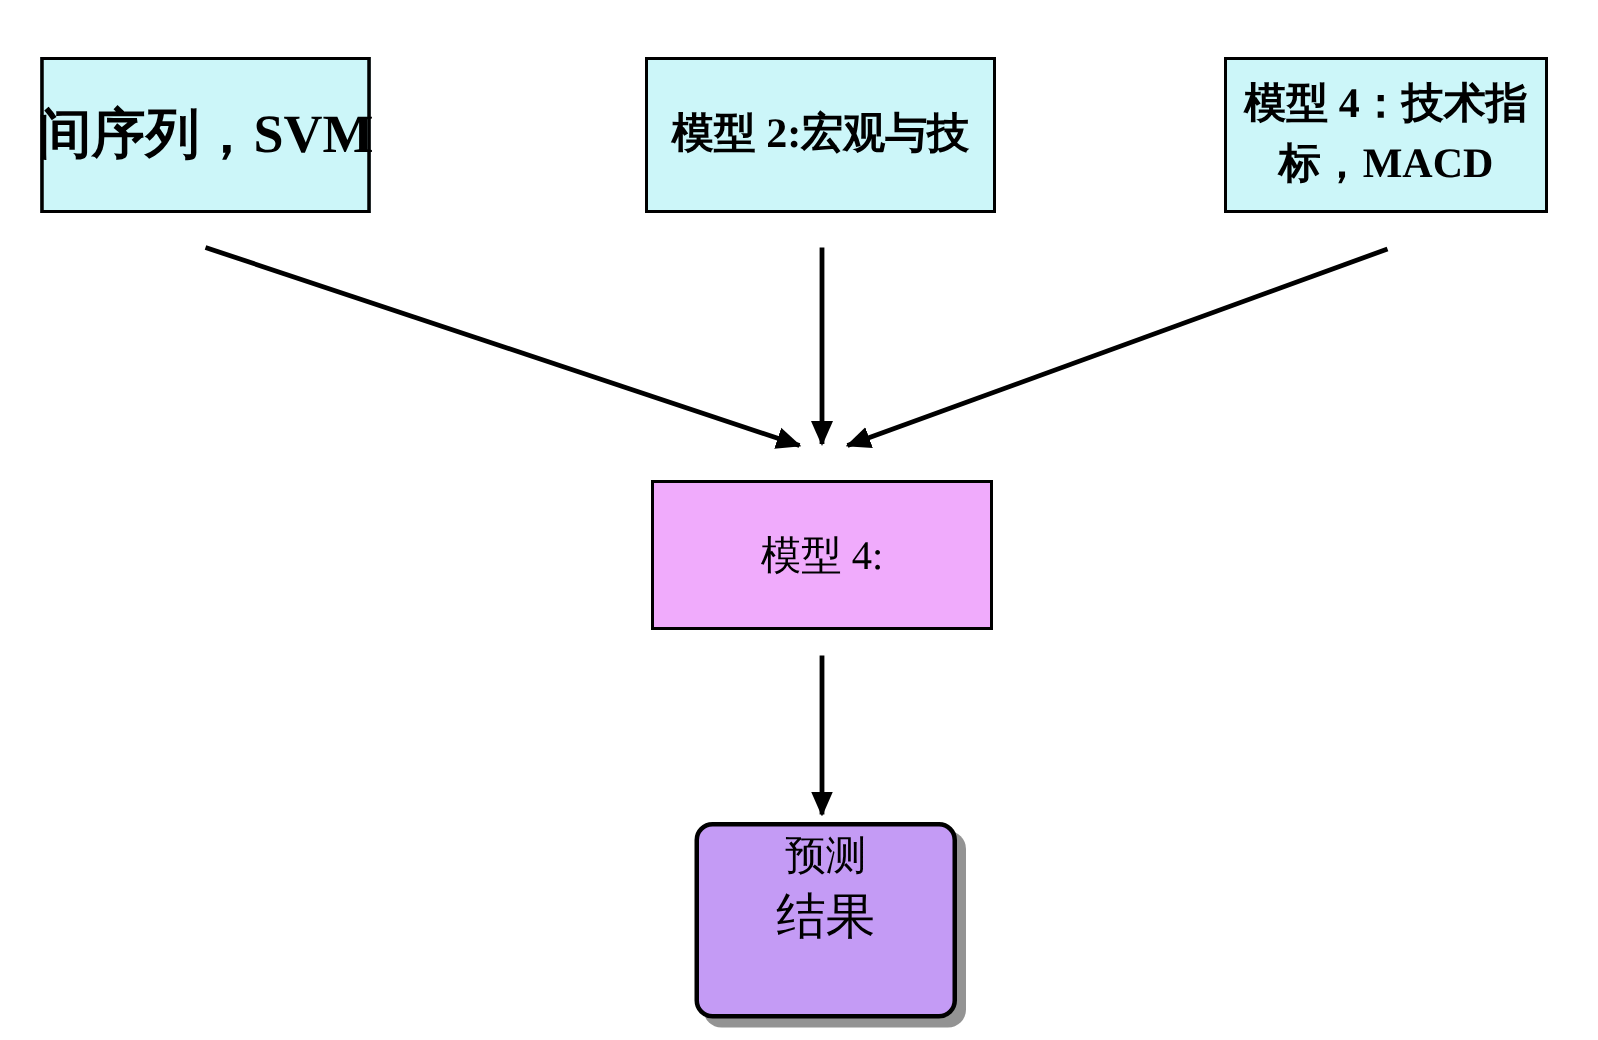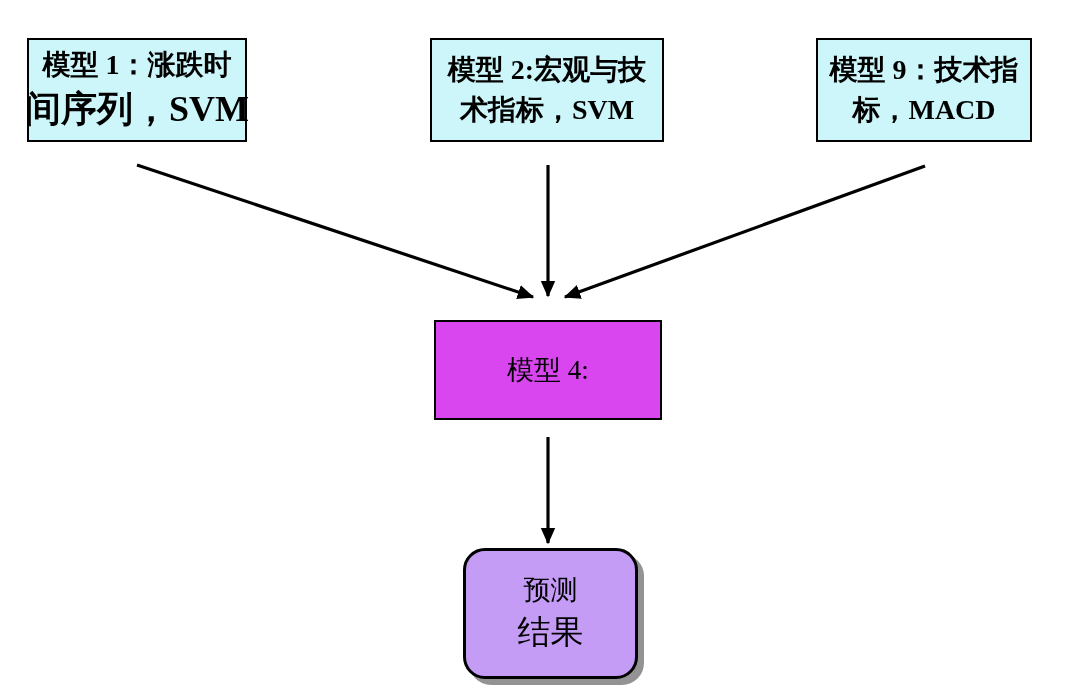--- a/index.html
+++ b/index.html
@@ -67,33 +67,33 @@
     font-weight: bold;
     line-height: 1.42;
   }
 
   
   .cyan { border-width: 22px 22px 22px 22px; }
   .cyan .inner { background: #CCF6F9; }
 
   
   .blue { border-width: 17px 17px 17px 17px; }
-  .blue .inner { background: #d946ef; }
+  .blue .inner { background: #f0abfc; }
 
   
   .rounded-box {
     position: absolute;
     box-sizing: border-box;
     border: 3px solid #000000;
-    border-radius: 22px;
+    border-radius: 12px;
     background: #C49BF5;
     display: flex;
     flex-direction: column;
     align-items: center;
-    justify-content: center;
+    justify-content: flex-start;
     box-shadow: 6px 6px 0 0 rgba(128,128,128,0.85);
   }
   .rounded-box .box-line { font-weight: normal; }
 </style>
 </head>
 <body>
 
 <div id="canvas">
 
   <svg class="edges" viewBox="0 0 1065 693" width="1065" height="693">
@@ -112,49 +112,47 @@
   </svg>
 
   <div class="bevel-box cyan" style="left:5px; top:16px; width:264px; height:148px;">
     <svg class="miter" viewBox="0 0 264 148" preserveAspectRatio="none">
       <polygon points="0,0 264,0 242,22 22,22" fill="#D9F7F9" stroke="#000" stroke-width="2.2"></polygon>
       <polygon points="0,0 22,22 22,126 0,148" fill="#D9F7F9" stroke="#000" stroke-width="2.2"></polygon>
       <polygon points="264,0 264,148 242,126 242,22" fill="#8FB6B8" stroke="#000" stroke-width="2.2"></polygon>
       <polygon points="0,148 22,126 242,126 264,148" fill="#A8C9CA" stroke="#000" stroke-width="2.2"></polygon>
     </svg>
     <div class="inner">
-      <span class="box-line" style="font-size:28px;">模型 1：涨跌时</span>
       <span class="box-line" style="font-size:36px;">间序列，SVM</span>
     </div>
     <div class="outline"></div>
   </div>
 
   <div class="bevel-box cyan" style="left:408px; top:16px; width:278px; height:148px;text-align:right;">
     <svg class="miter" viewBox="0 0 278 148" preserveAspectRatio="none">
       <polygon points="0,0 278,0 256,22 22,22" fill="#D9F7F9" stroke="#000" stroke-width="2.2"></polygon>
       <polygon points="0,0 22,22 22,126 0,148" fill="#D9F7F9" stroke="#000" stroke-width="2.2"></polygon>
       <polygon points="278,0 278,148 256,126 256,22" fill="#8FB6B8" stroke="#000" stroke-width="2.2"></polygon>
       <polygon points="0,148 22,126 256,126 278,148" fill="#A8C9CA" stroke="#000" stroke-width="2.2"></polygon>
     </svg>
     <div class="inner">
       <span class="box-line" style="font-size:28px;">模型 2:宏观与技</span>
-      <span class="box-line" style="font-size:28px;">术指标，SVM</span>
     </div>
     <div class="outline"></div>
   </div>
 
   <div class="bevel-box cyan" style="left:794px; top:16px; width:260px; height:148px;">
     <svg class="miter" viewBox="0 0 260 148" preserveAspectRatio="none">
       <polygon points="0,0 260,0 238,22 22,22" fill="#D9F7F9" stroke="#000" stroke-width="2.2"></polygon>
       <polygon points="0,0 22,22 22,126 0,148" fill="#D9F7F9" stroke="#000" stroke-width="2.2"></polygon>
       <polygon points="260,0 260,148 238,126 238,22" fill="#8FB6B8" stroke="#000" stroke-width="2.2"></polygon>
       <polygon points="0,148 22,126 238,126 260,148" fill="#A8C9CA" stroke="#000" stroke-width="2.2"></polygon>
     </svg>
     <div class="inner">
-      <span class="box-line" style="font-size:28px;">模型 9：技术指</span>
+      <span class="box-line" style="font-size:28px;">模型 4：技术指</span>
       <span class="box-line" style="font-size:28px;">标，MACD</span>
     </div>
     <div class="outline"></div>
   </div>
 
   <div class="bevel-box blue" style="left:417px; top:303px; width:262px; height:134px;">
     <svg class="miter" viewBox="0 0 262 134" preserveAspectRatio="none">
       <polygon points="0,0 262,0 245,17 17,17" fill="#BBD8F4" stroke="#000" stroke-width="2.2"></polygon>
       <polygon points="0,0 17,17 17,117 0,134" fill="#CFE4F8" stroke="#000" stroke-width="2.2"></polygon>
       <polygon points="262,0 262,134 245,117 245,17" fill="#6E95C4" stroke="#000" stroke-width="2.2"></polygon>

